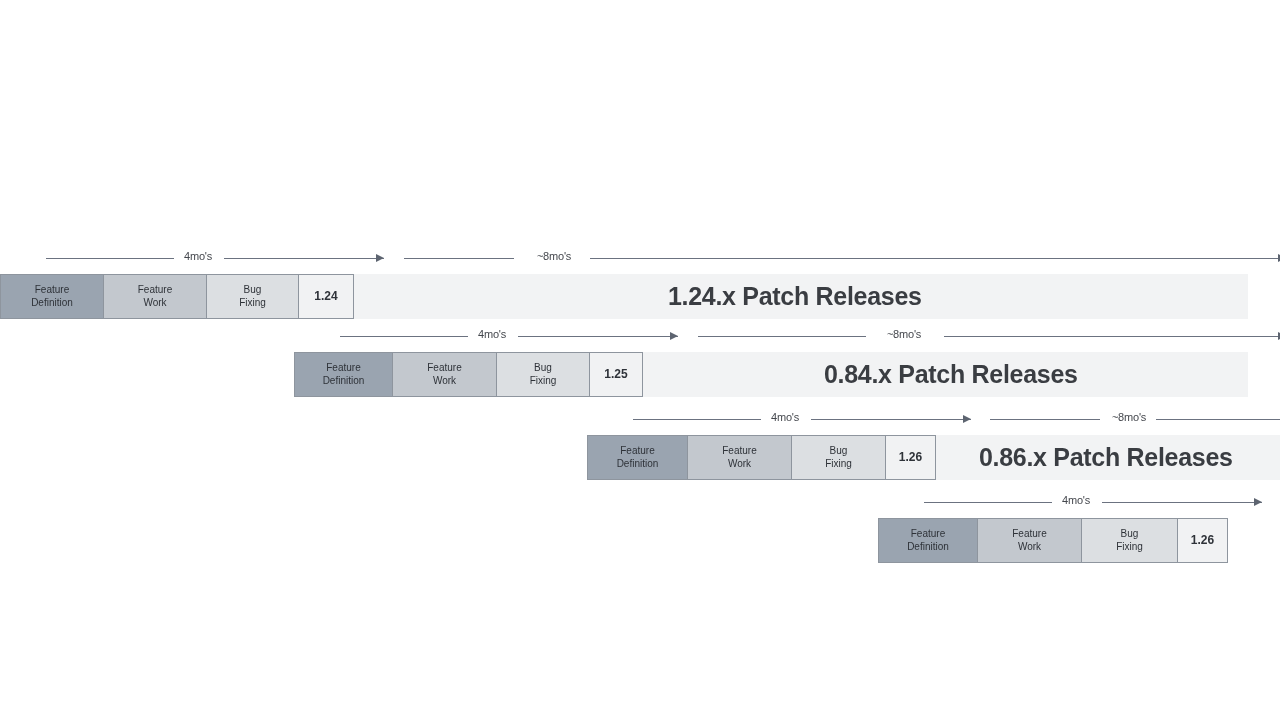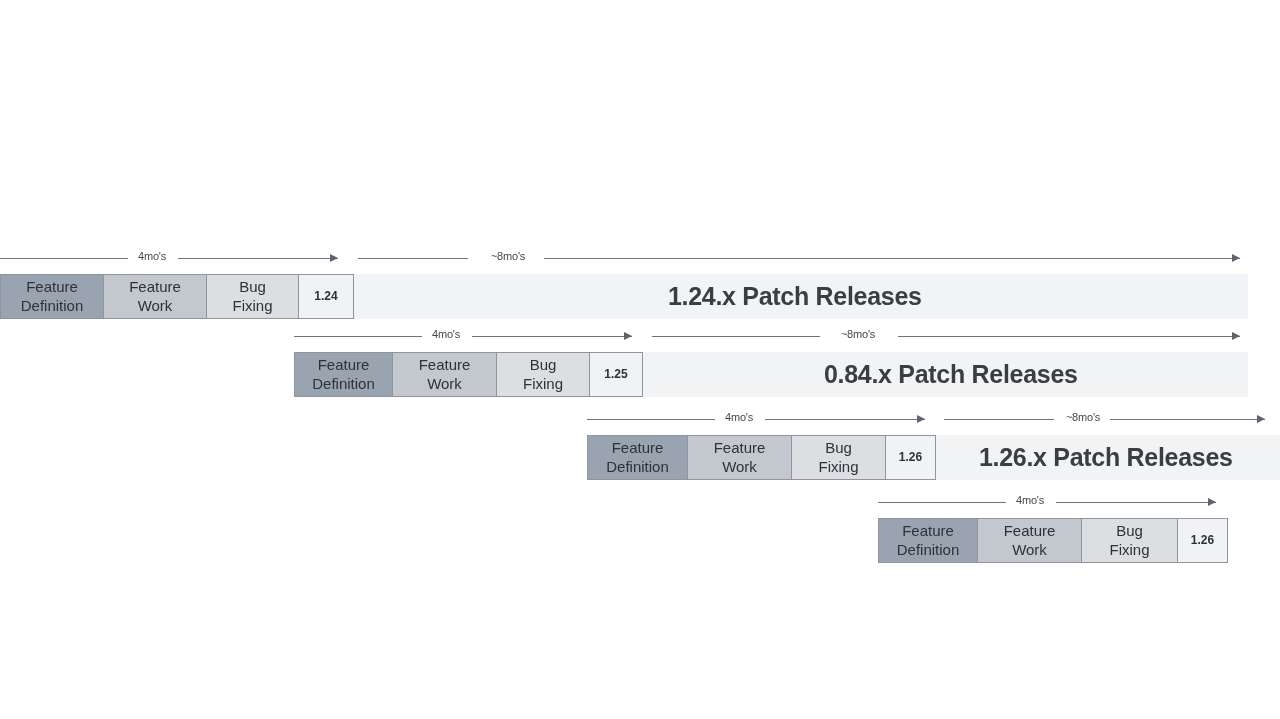--- a/index.html
+++ b/index.html
@@ -14,21 +14,21 @@
     position: relative;
     width: 1280px;
     height: 719px;
     background: #ffffff;
   }
 
   
   .release-row { position: absolute; }
 
   
-  .timeline { position: absolute; height: 22px; }
+  .timeline { position: absolute; height: 22px; margin-left: 46px; }
   .tl-seg {
     position: absolute;
     top: 10px;
     height: 1px;
     background: #6b7280;
   }
   .tl-arrowhead {
     position: absolute;
     top: 5.5px;
     width: 0; height: 0;
@@ -72,21 +72,21 @@
   .phase {
     display: flex;
     flex-direction: column;
     align-items: center;
     justify-content: center;
     border: 1px solid #8e959e;
     margin-left: -1px;
     line-height: 1.22;
     text-align: center;
     color: #2e3238;
-    font-size: 15px;
+    font-size: 10px;
     white-space: nowrap;
   }
   .phase:first-child { margin-left: 0; }
   .phase.def     { background: #9aa4b0; }
   .phase.work    { background: #c3c8ce; }
   .phase.bug     { background: #dcdfe2; }
   .phase.version { background: #f1f2f3; font-size: 12px; font-weight: bold; }
 </style>
 </head>
 <body>
@@ -181,21 +181,21 @@
     </div>
 
     <div class="timeline" style="left:357px; top:0px; width:336px;">
       <div class="tl-seg" style="left:0px; width:110px;"></div>
       <div class="tl-label" style="left:139px;">~8mo's</div>
       <div class="tl-seg" style="left:166px; width:155px;"></div>
       <div class="tl-arrowhead" style="left:313px;"></div>
     </div>
 
     <div class="patch-strip" style="left:0px; top:26px; width:693px; height:45px;">
-      <span class="patch-label" style="position:absolute; left:392px;">1.26.x Patch Releases</span>
+      <span class="patch-label" style="position:absolute; left:392px;">0.86.x Patch Releases</span>
     </div>
 
     <div class="phases" style="left:0px; top:26px;">
       <div class="phase def" style="width:101px;">
         <span>Feature</span>
         <span>Definition</span>
       </div>
       <div class="phase work" style="width:105px;">
         <span>Feature</span>
         <span>Work</span>

